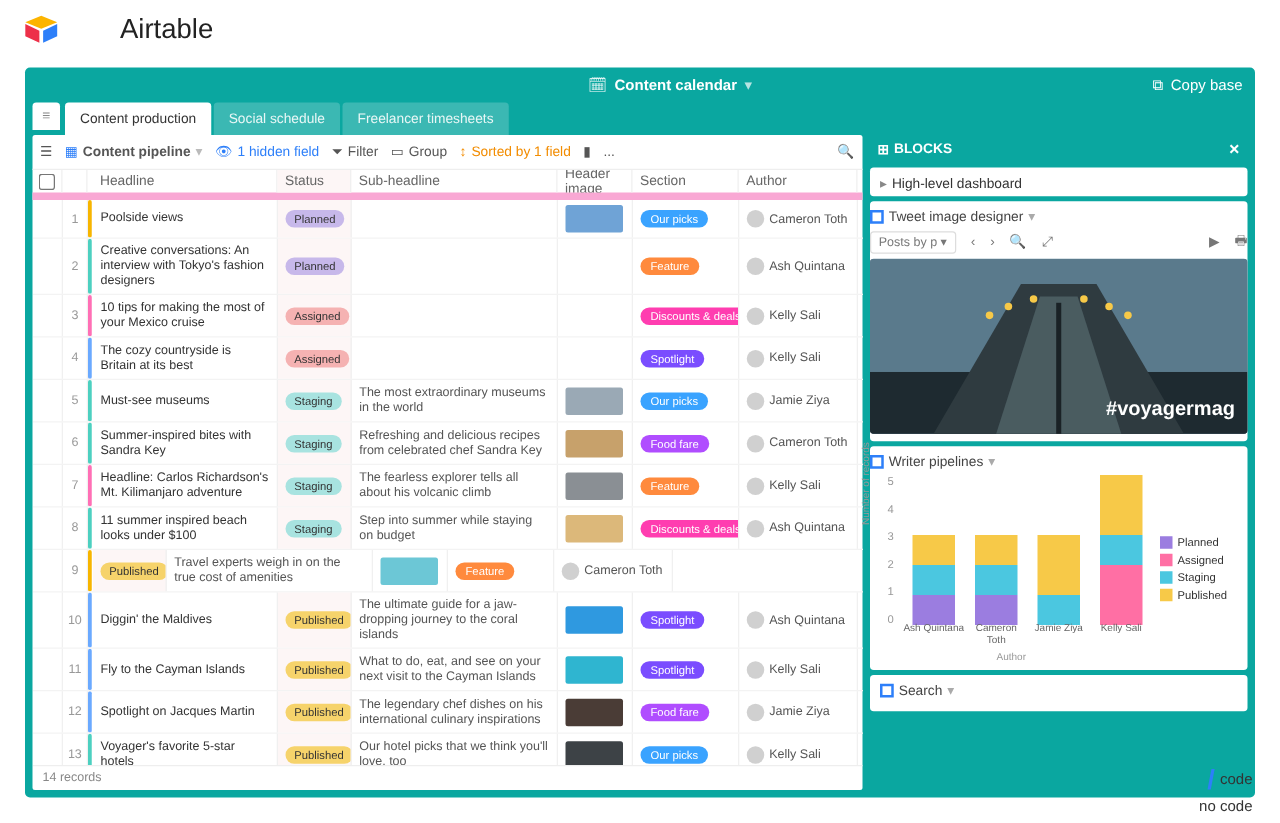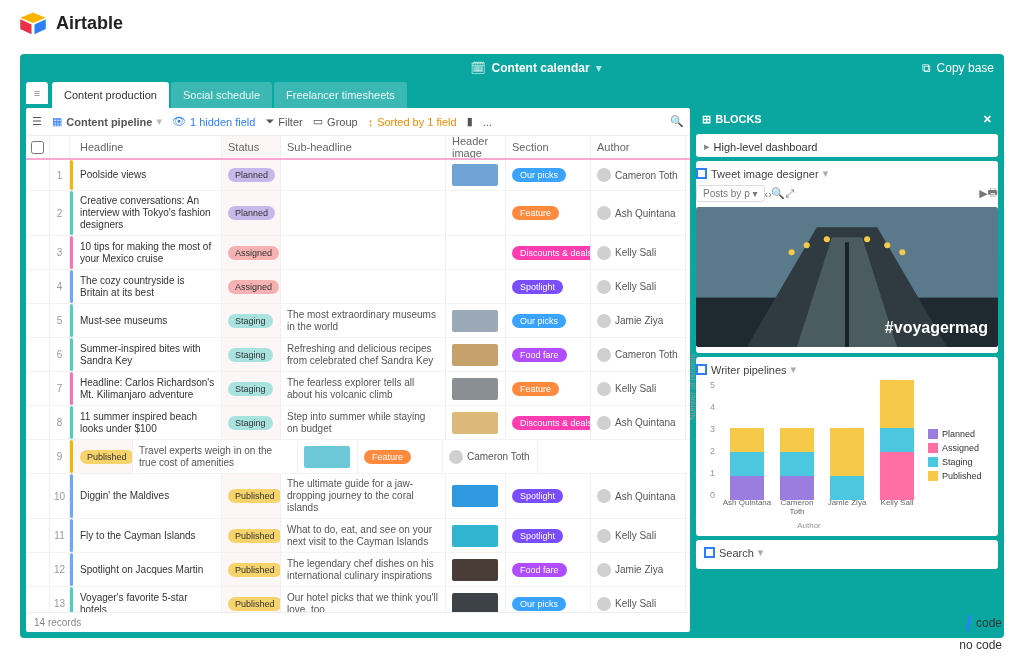--- a/index.html
+++ b/index.html
@@ -1,36 +1,36 @@
 <!DOCTYPE html>
 <html><head>
 <meta charset="utf-8">
 <style>
   * { box-sizing: border-box; margin: 0; padding: 0; font-family: -apple-system, BlinkMacSystemFont, "Segoe UI", Helvetica, Arial, sans-serif; }
   body { background: #fff; width: 1024px; height: 658px; overflow: hidden; position: relative; font-size: 11px; color: #333; }
   .logo-bar { display: flex; align-items: center; padding: 10px 18px; }
   .logo-mark { width: 30px; height: 26px; position: relative; margin-right: 8px; }
   .logo-mark svg { width: 100%; height: 100%; }
-  .logo-text { font-size: 18px; font-weight: 700; color: #222; }
+  .logo-text { font-size: 22px; font-weight: 400; color: #222; margin-left: 40px; }
   .app { position: absolute; left: 20px; right: 20px; top: 54px; bottom: 20px; background: #0aa7a0; border-radius: 4px; overflow: hidden; display: flex; flex-direction: column; }
   .titlebar { height: 28px; display: flex; align-items: center; justify-content: space-between; padding: 0 10px; color: #fff; font-size: 12px; }
   .titlebar .center { display: flex; align-items: center; gap: 6px; }
   .titlebar .right { display: flex; align-items: center; gap: 6px; }
   .tabs-row { height: 26px; background: #0aa7a0; display: flex; padding-left: 6px; }
   .hist-btn { width: 22px; height: 22px; background: #fff; border-radius: 3px 3px 0 0; margin-right: 4px; display: flex; align-items: center; justify-content: center; color: #888; }
   .tab { padding: 0 12px; height: 26px; display: flex; align-items: center; background: rgba(255,255,255,0.2); color: #e8f7f6; margin-right: 2px; border-radius: 3px 3px 0 0; cursor: pointer; }
   .tab.active { background: #fff; color: #333; font-weight: 500; }
   .content { flex: 1; display: flex; gap: 6px; padding: 0 6px 6px 6px; min-height: 0; }
   .main { flex: 1; background: #fff; border-radius: 2px; display: flex; flex-direction: column; min-width: 0; }
   .viewbar { height: 28px; border-bottom: 1px solid #eee; display: flex; align-items: center; padding: 0 6px; gap: 10px; color: #555; }
   .viewbar .v-item { display: flex; align-items: center; gap: 4px; cursor: pointer; }
   .viewbar .grid-icon { color: #2d7ff9; }
   .pill-blue { color: #2d7ff9; }
   .pill-orange { color: #f28c00; }
-  .thead { display: flex; height: 24px; border-bottom: 2px solid #f9a8d4; color: #666; }
+  .thead { display: flex; height: 24px; border-bottom: 6px solid #f9a8d4; color: #666; }
   .th, .td { border-right: 1px solid #f0f0f0; padding: 4px 6px; display: flex; align-items: center; overflow: hidden; }
   .c-chk { width: 24px; flex: 0 0 24px; justify-content: center; }
   .c-num { width: 20px; flex: 0 0 20px; justify-content: center; color: #999; font-size: 10px; }
   .c-bar { width: 4px; flex: 0 0 4px; padding: 0; border-right: none; }
   .c-head { width: 148px; flex: 0 0 148px; }
   .c-status { width: 59px; flex: 0 0 59px; background: #fdf6f6; }
   .c-sub { width: 165px; flex: 0 0 165px; }
   .c-img { width: 60px; flex: 0 0 60px; }
   .c-sec { width: 85px; flex: 0 0 85px; }
   .c-auth { width: 95px; flex: 0 0 95px; }
@@ -44,21 +44,21 @@
   .avatar { width: 14px; height: 14px; border-radius: 50%; background: #d0d0d0; margin-right: 4px; flex: 0 0 14px; }
   .author { display: flex; align-items: center; color: #555; font-size: 10px; }
   .tfoot { height: 20px; border-top: 1px solid #eee; display: flex; align-items: center; padding: 0 8px; color: #888; font-size: 10px; }
   .side { width: 302px; flex: 0 0 302px; display: flex; flex-direction: column; gap: 4px; }
   .side-head { height: 22px; display: flex; align-items: center; color: #fff; padding: 0 6px; font-size: 11px; font-weight: 600; }
   .panel { background: #fff; border-radius: 3px; padding: 6px 0; }
   .panel-title { color: #444; font-size: 11px; display: flex; align-items: center; gap: 4px; margin-bottom: 4px; }
   .box-icon { width: 11px; height: 11px; border: 2px solid #2d7ff9; display: inline-block; }
   .twt-img { position: relative; height: 140px; border-radius: 3px; background: linear-gradient(180deg, #6d8fa3 0%, #2a3540 100%); overflow: hidden; margin-top: 4px; display:flex; align-items:flex-end; justify-content:flex-end; padding:10px; }
   .twt-img .hashtag { color: #fff; font-weight: 700; font-size: 16px; }
-  .twt-toolbar { display: flex; align-items: center; gap: 0; color: #777; margin: 2px 0 2px 0; }
+  .twt-toolbar { display: flex; align-items: center; gap: 12px; color: #777; margin: 2px 0 2px 0; }
   .twt-toolbar .drop { border: 1px solid #ddd; padding: 2px 6px; border-radius: 3px; font-size: 10px; }
   .chart-wrap { display: flex; gap: 6px; }
   .chart { flex: 1; height: 150px; position: relative; }
   .y-axis { position: absolute; left: 0; top: 0; bottom: 30px; width: 22px; display: flex; flex-direction: column; justify-content: space-between; align-items: flex-end; color: #999; font-size: 9px; padding-right: 3px; }
   .y-label { position: absolute; left: -8px; top: 40px; transform: rotate(-90deg); transform-origin: left top; font-size: 8px; color: #999; white-space: nowrap; }
   .bars { position: absolute; left: 26px; right: 0; top: 0; bottom: 30px; display: flex; align-items: flex-end; justify-content: space-around; }
   .barcol { width: 34px; display: flex; flex-direction: column-reverse; }
   .seg { width: 100%; }
   .xlabels { position: absolute; left: 26px; right: 0; bottom: 14px; display: flex; justify-content: space-around; color: #666; font-size: 8px; }
   .xtitle { position: absolute; bottom: 0; left: 0; right: 0; text-align: center; font-size: 8px; color: #999; }

